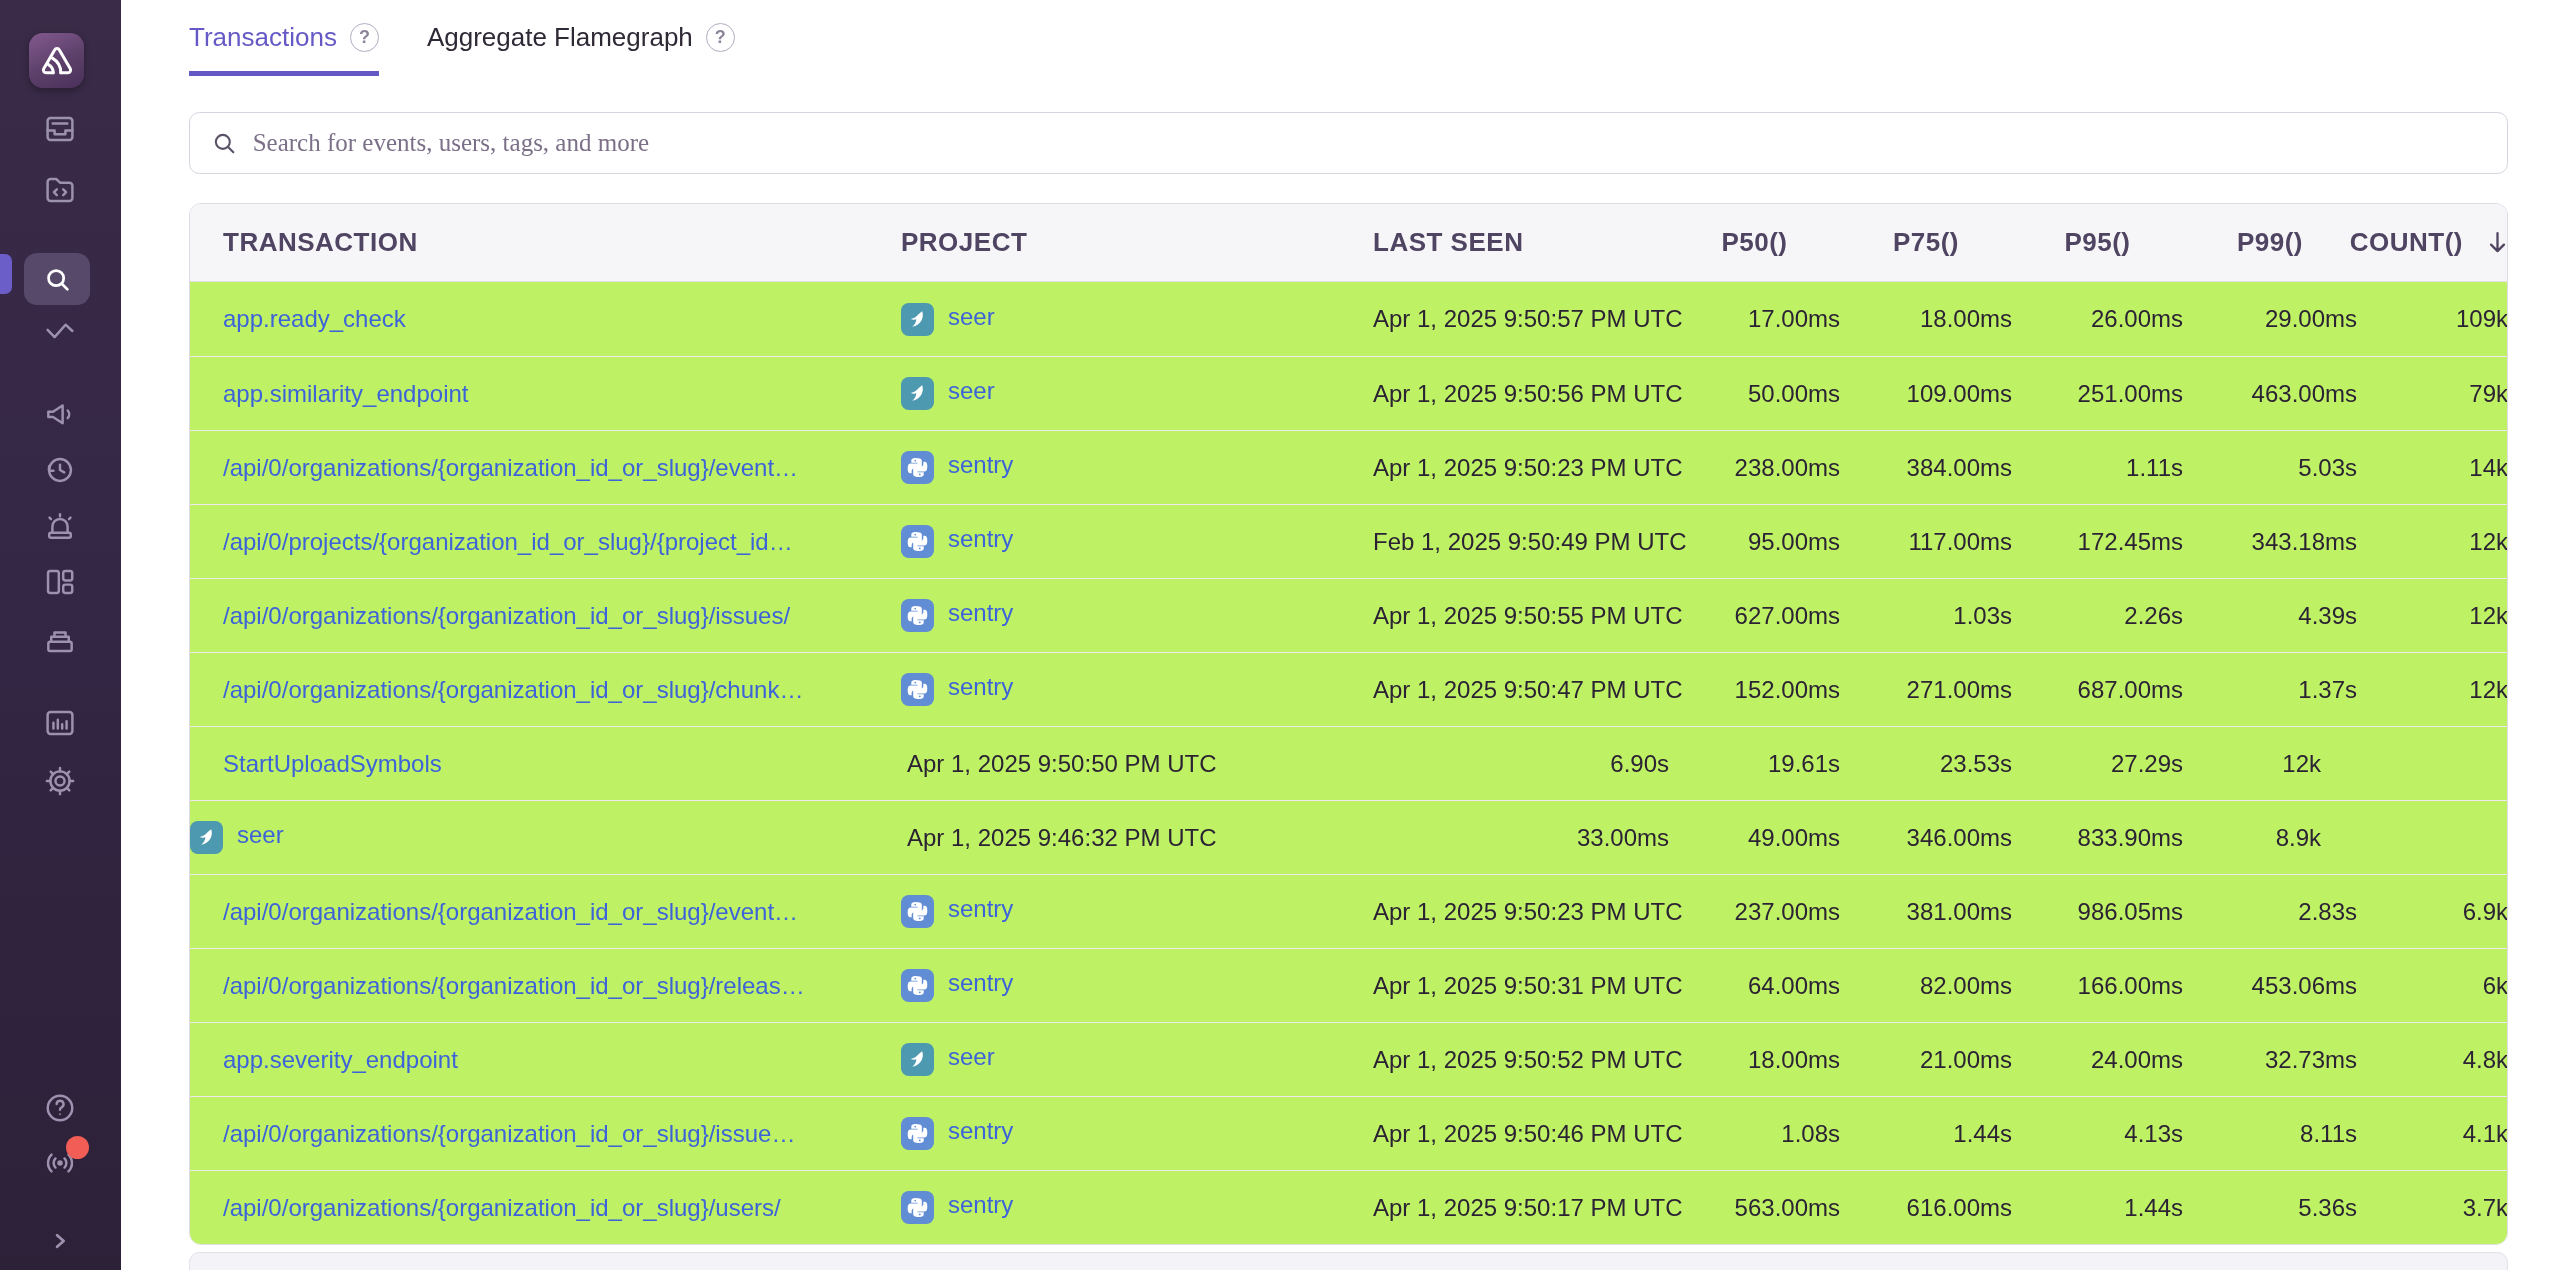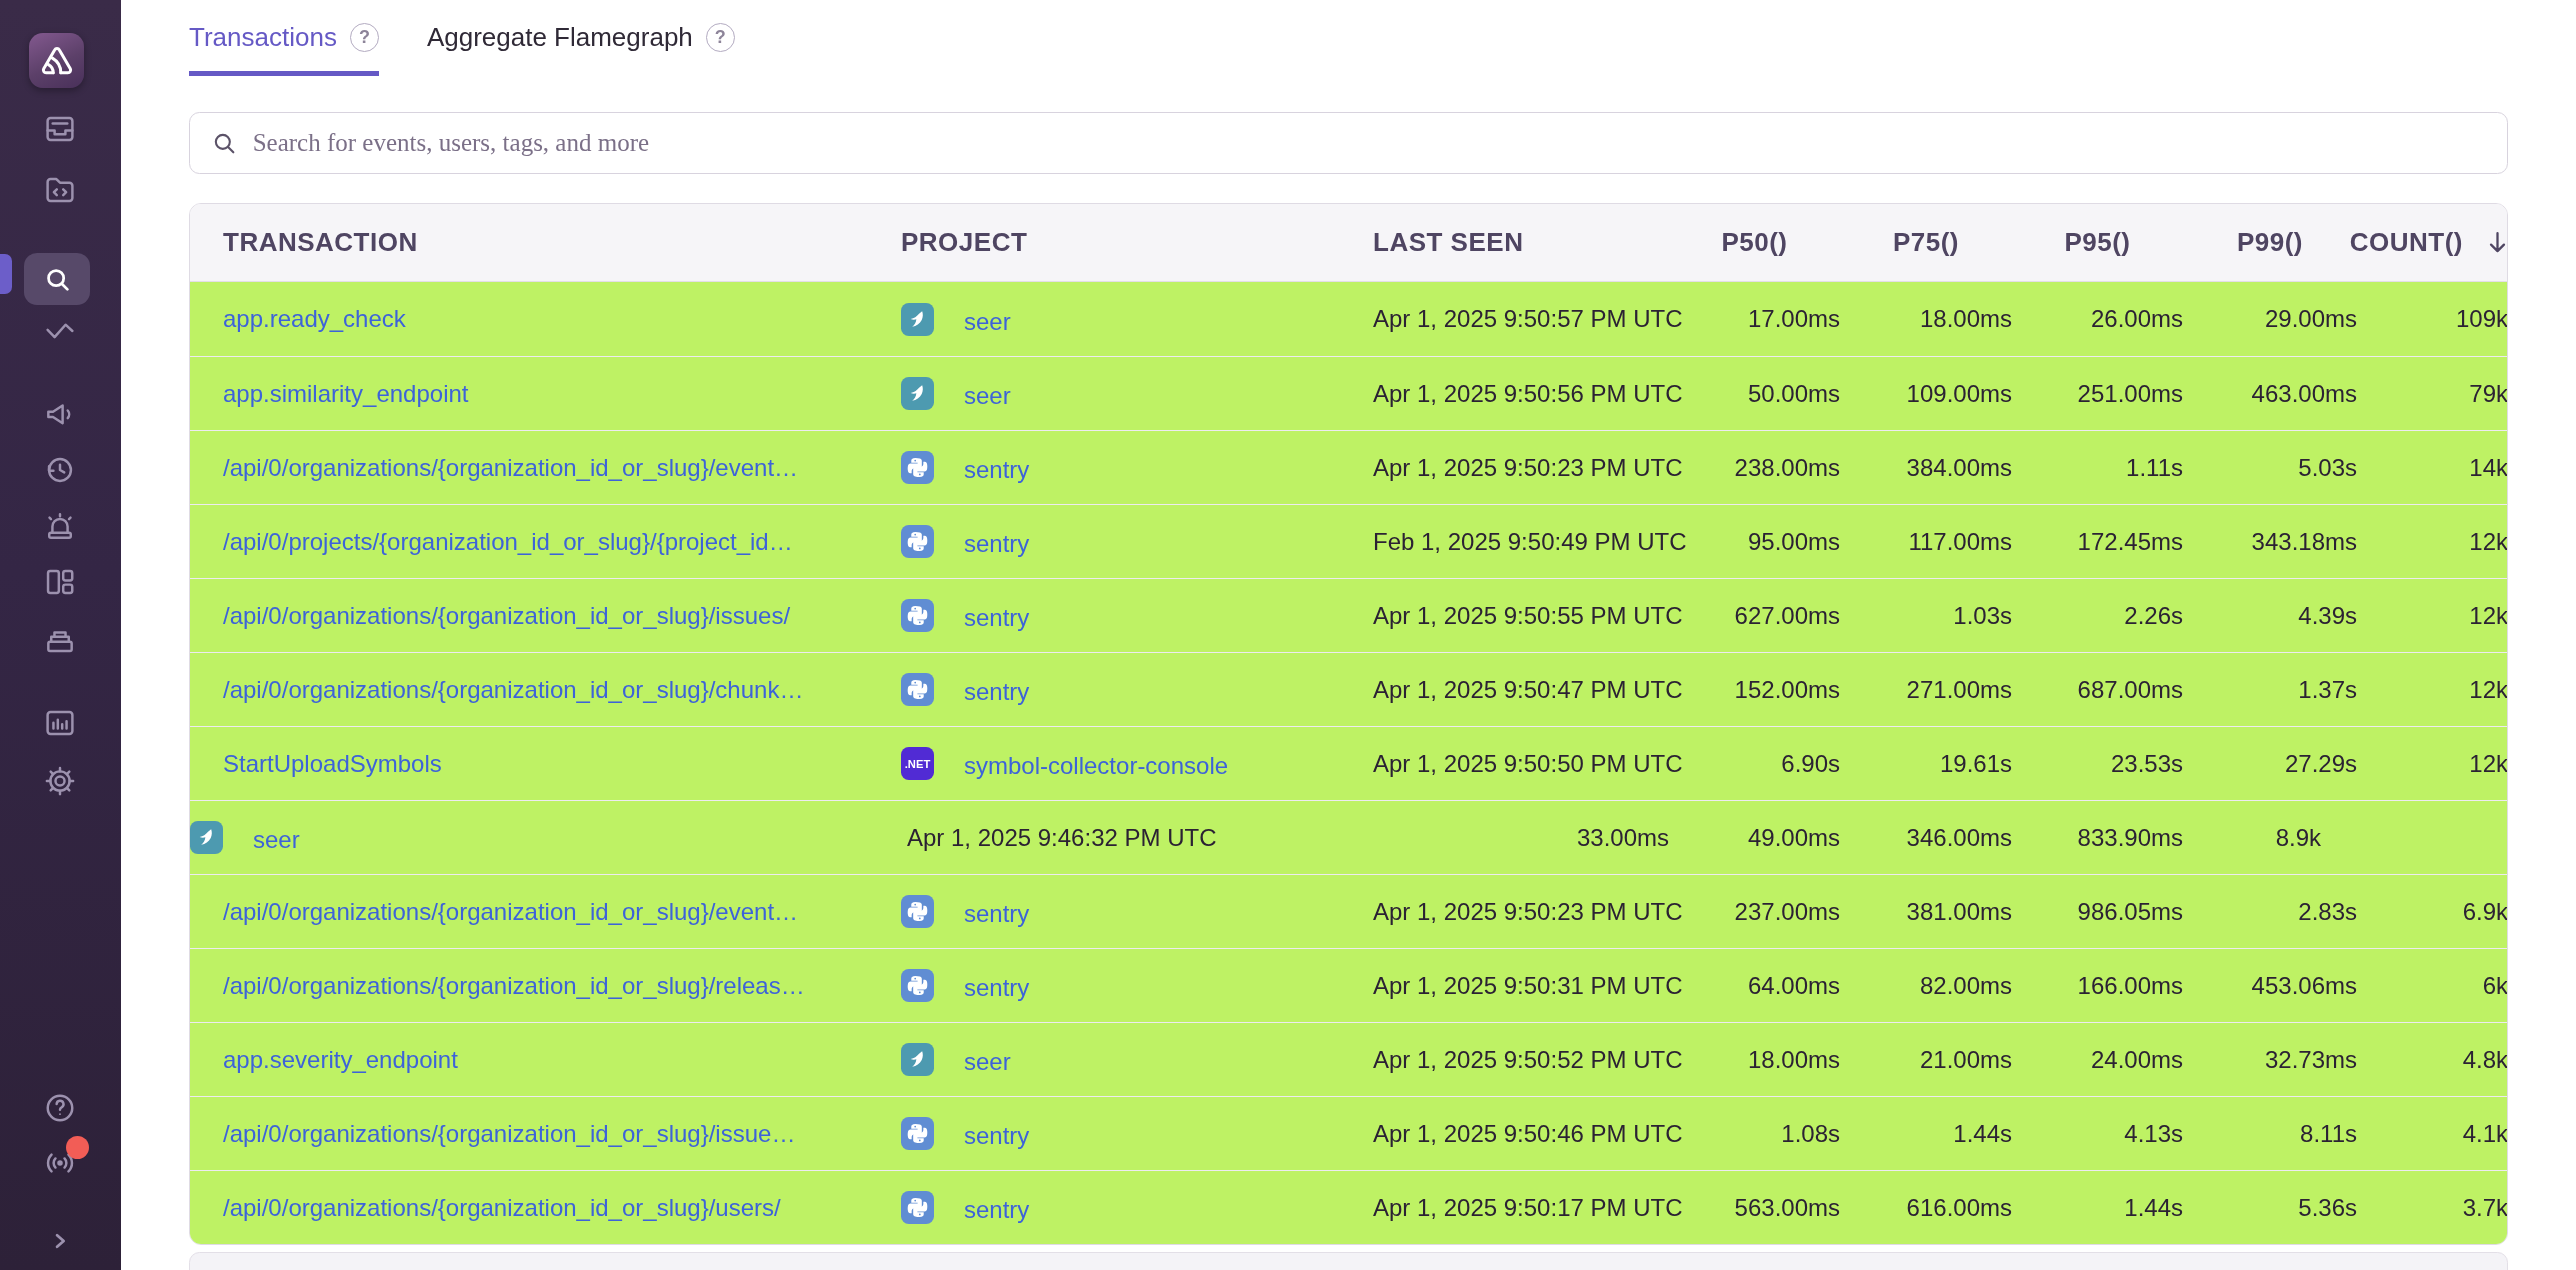--- a/index.html
+++ b/index.html
@@ -59,21 +59,21 @@
   .pad-first { padding-left:33px; }
   .pad-seen  { padding-left:6px; }
   .th-count { display:flex; align-items:center; justify-content:flex-end; gap:24px;
               padding-right:36px; }
   .th-count svg { width:21px; height:23px; color:#4f4562; }
 
   .trow { height:74px; align-items:center; font-size:24px; color:#2b2233; background:#bef264; }
   .trow + .trow { border-top:1.7px solid #edebf0; }
   .c { white-space:nowrap; }
   .c a { color:#3d63d9; text-decoration:none; cursor:pointer; }
-  .c-proj { display:flex; align-items:flex-end; gap:30px; }
+  .c-proj { display:flex; align-items:flex-start; gap:14px; }
   .pic { width:33px; height:33px; border-radius:7.8px; flex:none;
          display:flex; align-items:center; justify-content:center; }
   .pic svg { display:none; width:23px; height:23px; }
   .pic .ic-dotnet { display:none; color:#fff; font-size:11.2px; font-weight:700;
                     letter-spacing:0; }
   .pic.seer   { background:#4d9ab0; }
   .pic.python { background:#608dd3; }
   .pic.dotnet { background:#512bd4; }
   .pic.seer   .ic-seer   { display:block; }
   .pic.python .ic-python { display:block; }
@@ -404,27 +404,20 @@
     <div class="c num">152.00ms</div>
     <div class="c num">271.00ms</div>
     <div class="c num">687.00ms</div>
     <div class="c num">1.37s</div>
     <div class="c num c-count">12k</div>
   </div>
           <div class="grid-row trow">
     <div class="c pad-first">
       <a>StartUploadSymbols</a>
     </div>
-    <div class="c c-proj">
-      <span class="pic dotnet">
-
-        <span class="ic-dotnet">.NET</span>
-      </span>
-      <a class="plink">symbol-collector-console</a>
-    </div>
     <div class="c pad-seen">Apr 1, 2025 9:50:50 PM UTC</div>
     <div class="c num">6.90s</div>
     <div class="c num">19.61s</div>
     <div class="c num">23.53s</div>
     <div class="c num">27.29s</div>
     <div class="c num c-count">12k</div>
   </div>
           <div class="grid-row trow">
     <div class="c c-proj">
       <span class="pic seer">

